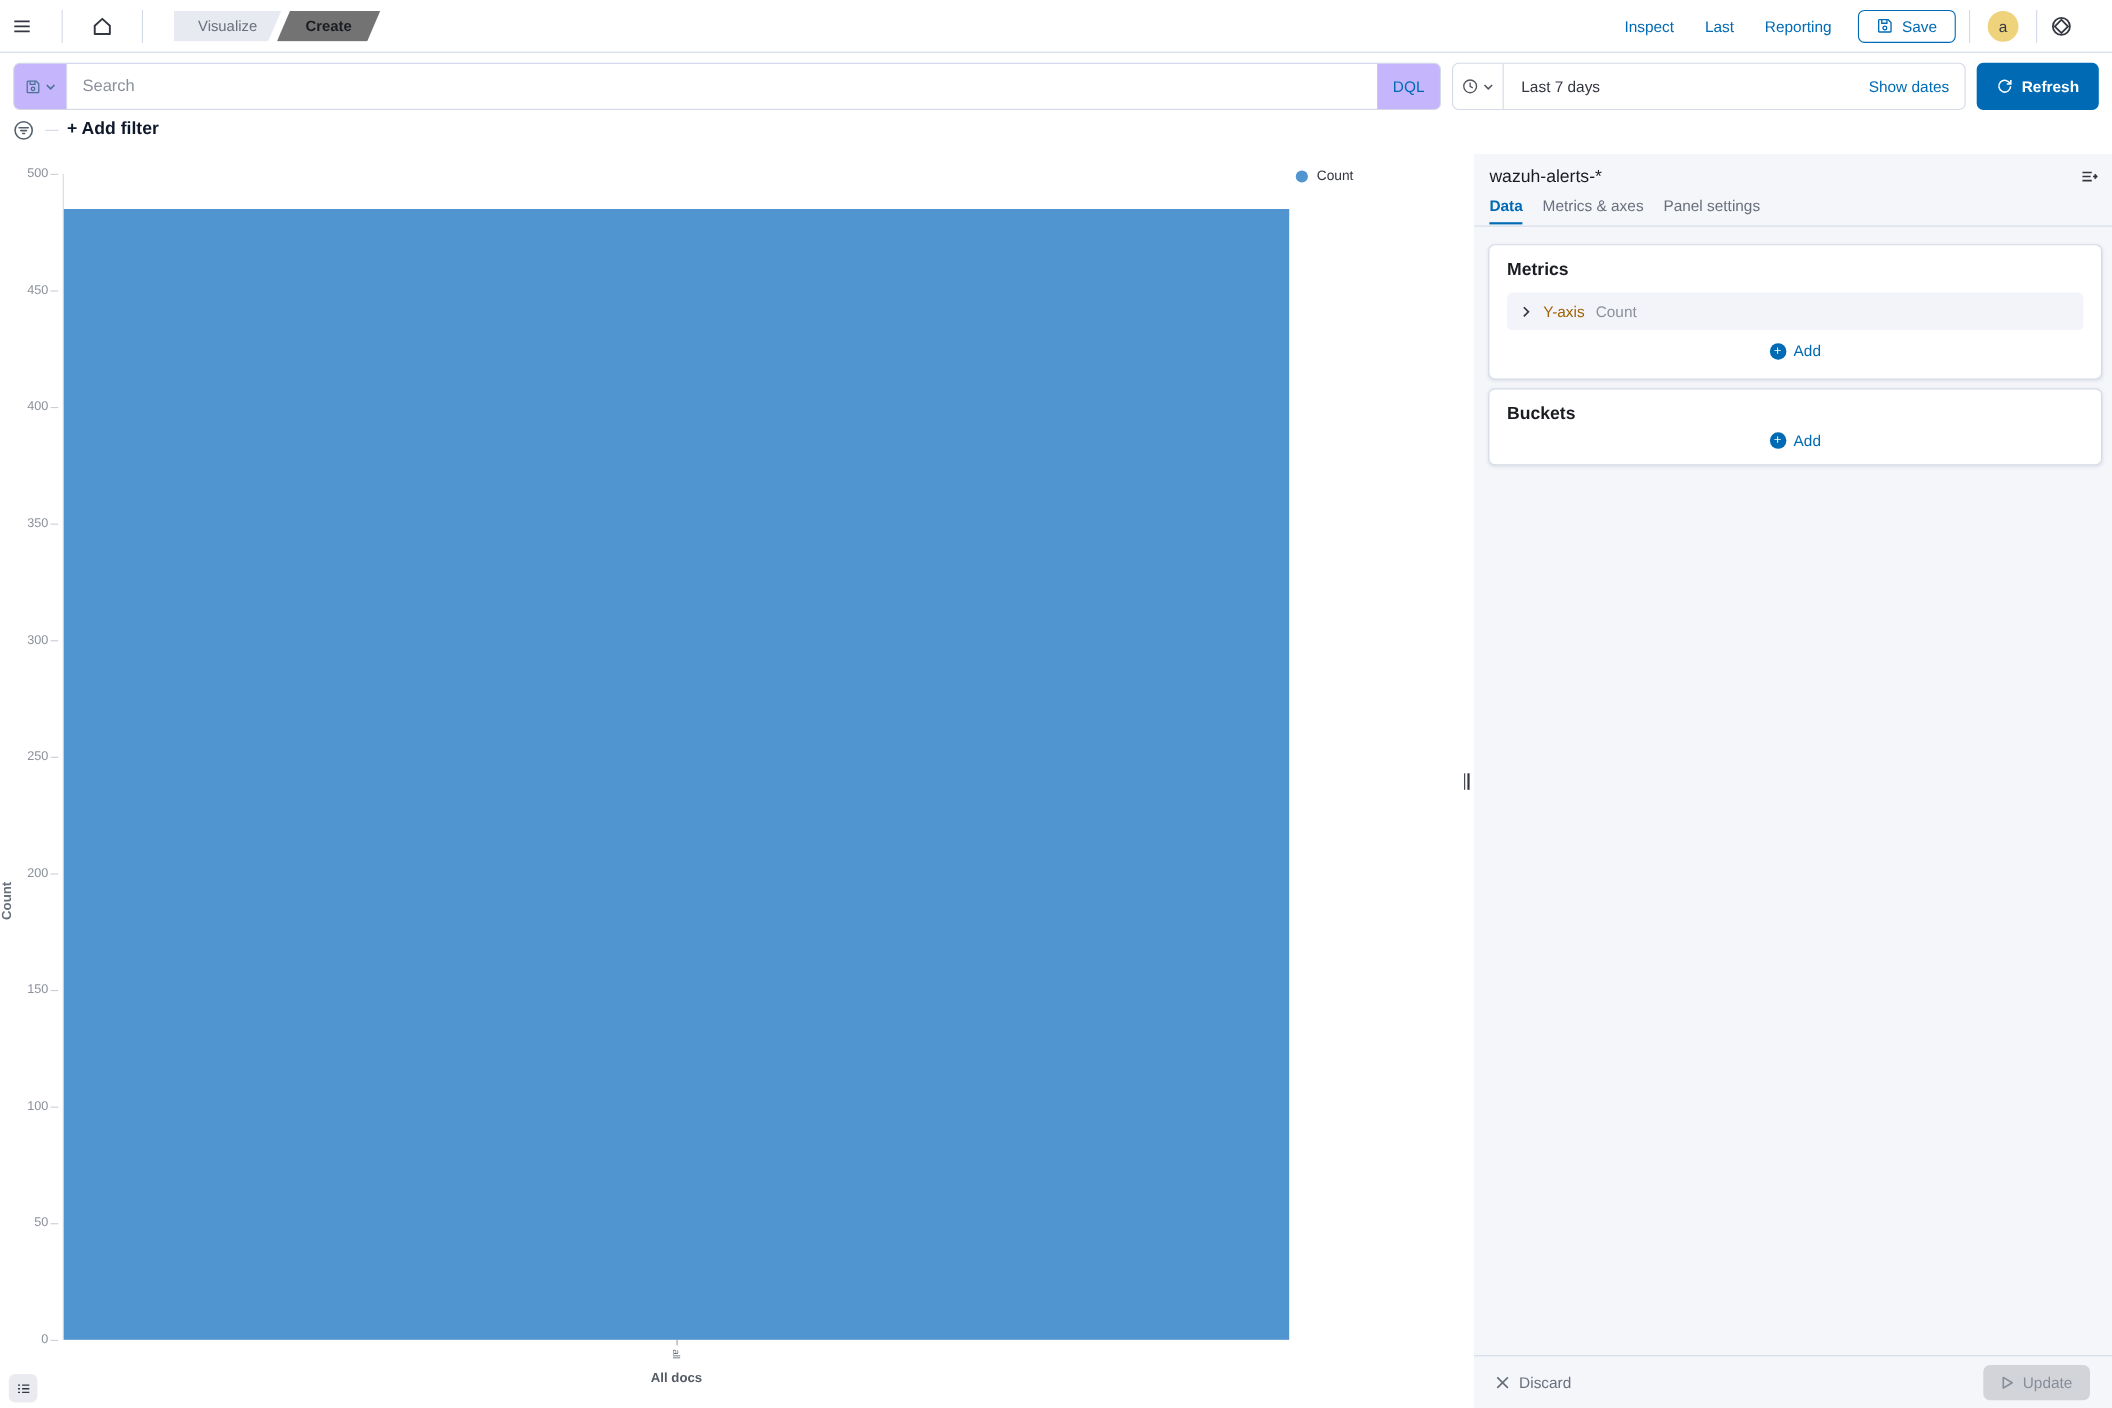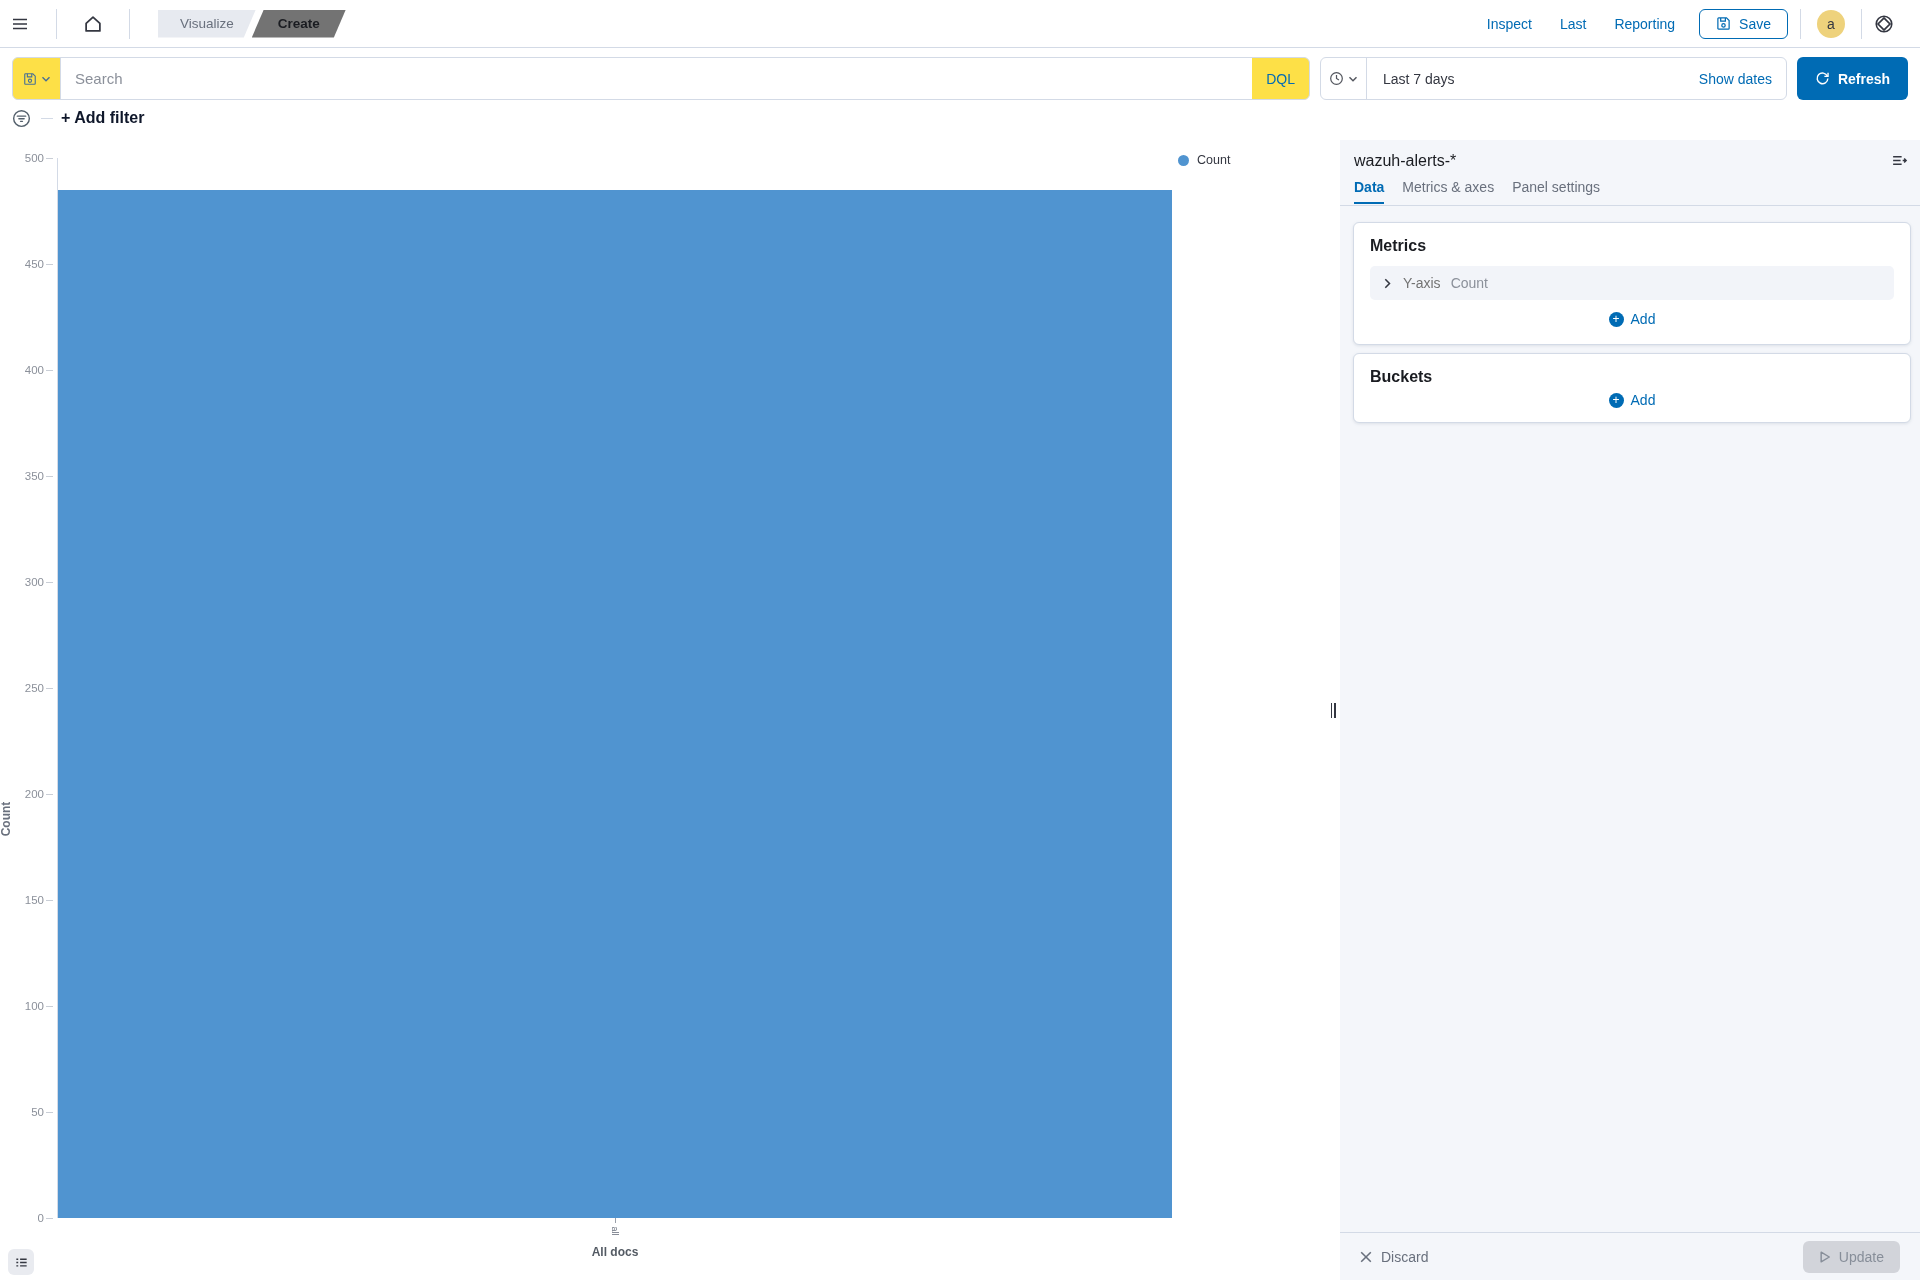--- a/index.html
+++ b/index.html
@@ -12,32 +12,32 @@
     border-bottom:1px solid #d3dae6; display:flex; align-items:center;gap:16px; }
   .icon-btn { display:flex; align-items:center; justify-content:center; width:40px; height:47px;
     color:#343741; cursor:pointer; }
   .tb-divider { width:1px; height:30px; background:#d3dae6; }
   .crumbs { display:flex; align-items:center; gap:4px; margin-left:12px; }
   .crumb { height:28px; display:flex; align-items:center; padding:0 22px; font-size:13.5px; }
   .crumb.first { background:#e7eaf0; color:#69707d;
     clip-path:polygon(0 0,100% 0,calc(100% - 12px) 100%,0 100%); }
   .crumb.active { background:#737373; color:#1a1c21; font-weight:700; margin-left:-8px;
     clip-path:polygon(12px 0,100% 0,calc(100% - 12px) 100%,0 100%); padding:0 26px; }
-  .tb-right { margin-left:auto; display:flex; align-items:center; gap:4px; padding-right:18px; }
+  .tb-right { margin-left:auto; display:flex; align-items:center; gap:4px; padding-right:28px; }
   .tb-link { color:#006bb4; font-size:14px; padding:0 12px; cursor:pointer; }
   .save-btn { display:flex; align-items:center; gap:8px; border:1px solid #006bb4; color:#006bb4;
     border-radius:6px; padding:6px 16px; font-size:14px; background:#fff; cursor:pointer; margin:0 8px; }
   .avatar { width:28px; height:28px; border-radius:50%; background:#eed27c; color:#343741;
     display:flex; align-items:center; justify-content:center; font-size:14px; margin:0 12px; }
   .theme-btn { color:#343741; display:flex; align-items:center; justify-content:center; width:36px; }
 
   
   .querybar { position:absolute; left:12px; top:57px; width:1896px; height:43px; display:flex; gap:10px; }
   .searchbox { flex:1; display:flex; align-items:stretch; border:1px solid #d3dae6; border-radius:6px;
-    background:#fde047; overflow:hidden; }
+    background:#c4b5fd; overflow:hidden; }
   .sq-seg { width:48px; display:flex; align-items:center; justify-content:center; gap:4px;
     border-right:1px solid #d3dae6; color:#4a7194; cursor:pointer; }
   .search-input { flex:1; border:none; outline:none; font-size:15px; padding:0 14px;
     font-family:"Liberation Sans", sans-serif; color:#343741; }
   .search-input::placeholder { color:#8b909a; }
   .dql-btn { display:flex; align-items:center; padding:0 14px; color:#006bb4; font-size:14px; cursor:pointer; }
   .datebox { width:467px; display:flex; align-items:stretch; border:1px solid #d3dae6; border-radius:6px;
     background:#fff; }
   .clock-seg { width:46px; display:flex; align-items:center; justify-content:center; gap:4px;
     border-right:1px solid #d3dae6; color:#53565e; cursor:pointer; }
@@ -88,21 +88,21 @@
   .sp-tabs { display:flex; gap:18px; margin-top:9px; }
   .sp-tab { font-size:14px; color:#69707d; padding-bottom:7px; cursor:pointer; border-bottom:2px solid transparent; }
   .sp-tab.active { color:#006bb4; font-weight:700; border-bottom-color:#006bb4; }
   .card { position:absolute; left:13px; width:558px; background:#fff; border:1px solid #d3dae6;
     border-radius:6px; box-shadow:0 1px 3px rgba(152,162,179,.25); padding:14px 16px; }
   .card.metrics { top:82px; height:123px; }
   .card.buckets { top:213px; height:70px; }
   .card-heading { font-size:16px; font-weight:700; color:#1a1c21; }
   .agg-row { margin-top:11px; height:34px; background:#f2f4f9; border-radius:5px; display:flex;
     align-items:center; padding:0 12px; gap:10px; cursor:pointer; }
-  .agg-axis { font-size:14px; color:#737373;text-align:center; }
+  .agg-axis { font-size:14px; color:#a16207;text-align:center; }
   .agg-value { font-size:14px; color:#8b909a; }
   .add-row { display:flex; justify-content:center; margin-top:11px; }
   .card.buckets .add-row { margin-top:6px; }
   .add-link { display:flex; align-items:center; gap:7px; color:#006bb4; font-size:14px; cursor:pointer; }
   .plus-circle { width:15px; height:15px; border-radius:50%; background:#006bb4; color:#fff;
     display:flex; align-items:center; justify-content:center; font-size:12px; line-height:1; }
   .sp-footer { position:absolute; left:0; right:0; bottom:0; height:48px; border-top:1px solid #d3dae6;
     background:#f4f6fa; display:flex; align-items:center; justify-content:space-between; padding:0 20px; }
   .discard { display:flex; align-items:center; gap:9px; color:#69707d; font-size:14px; cursor:pointer; }
   .update-btn { display:flex; align-items:center; gap:8px; background:#d2d4da; color:#878e99;

